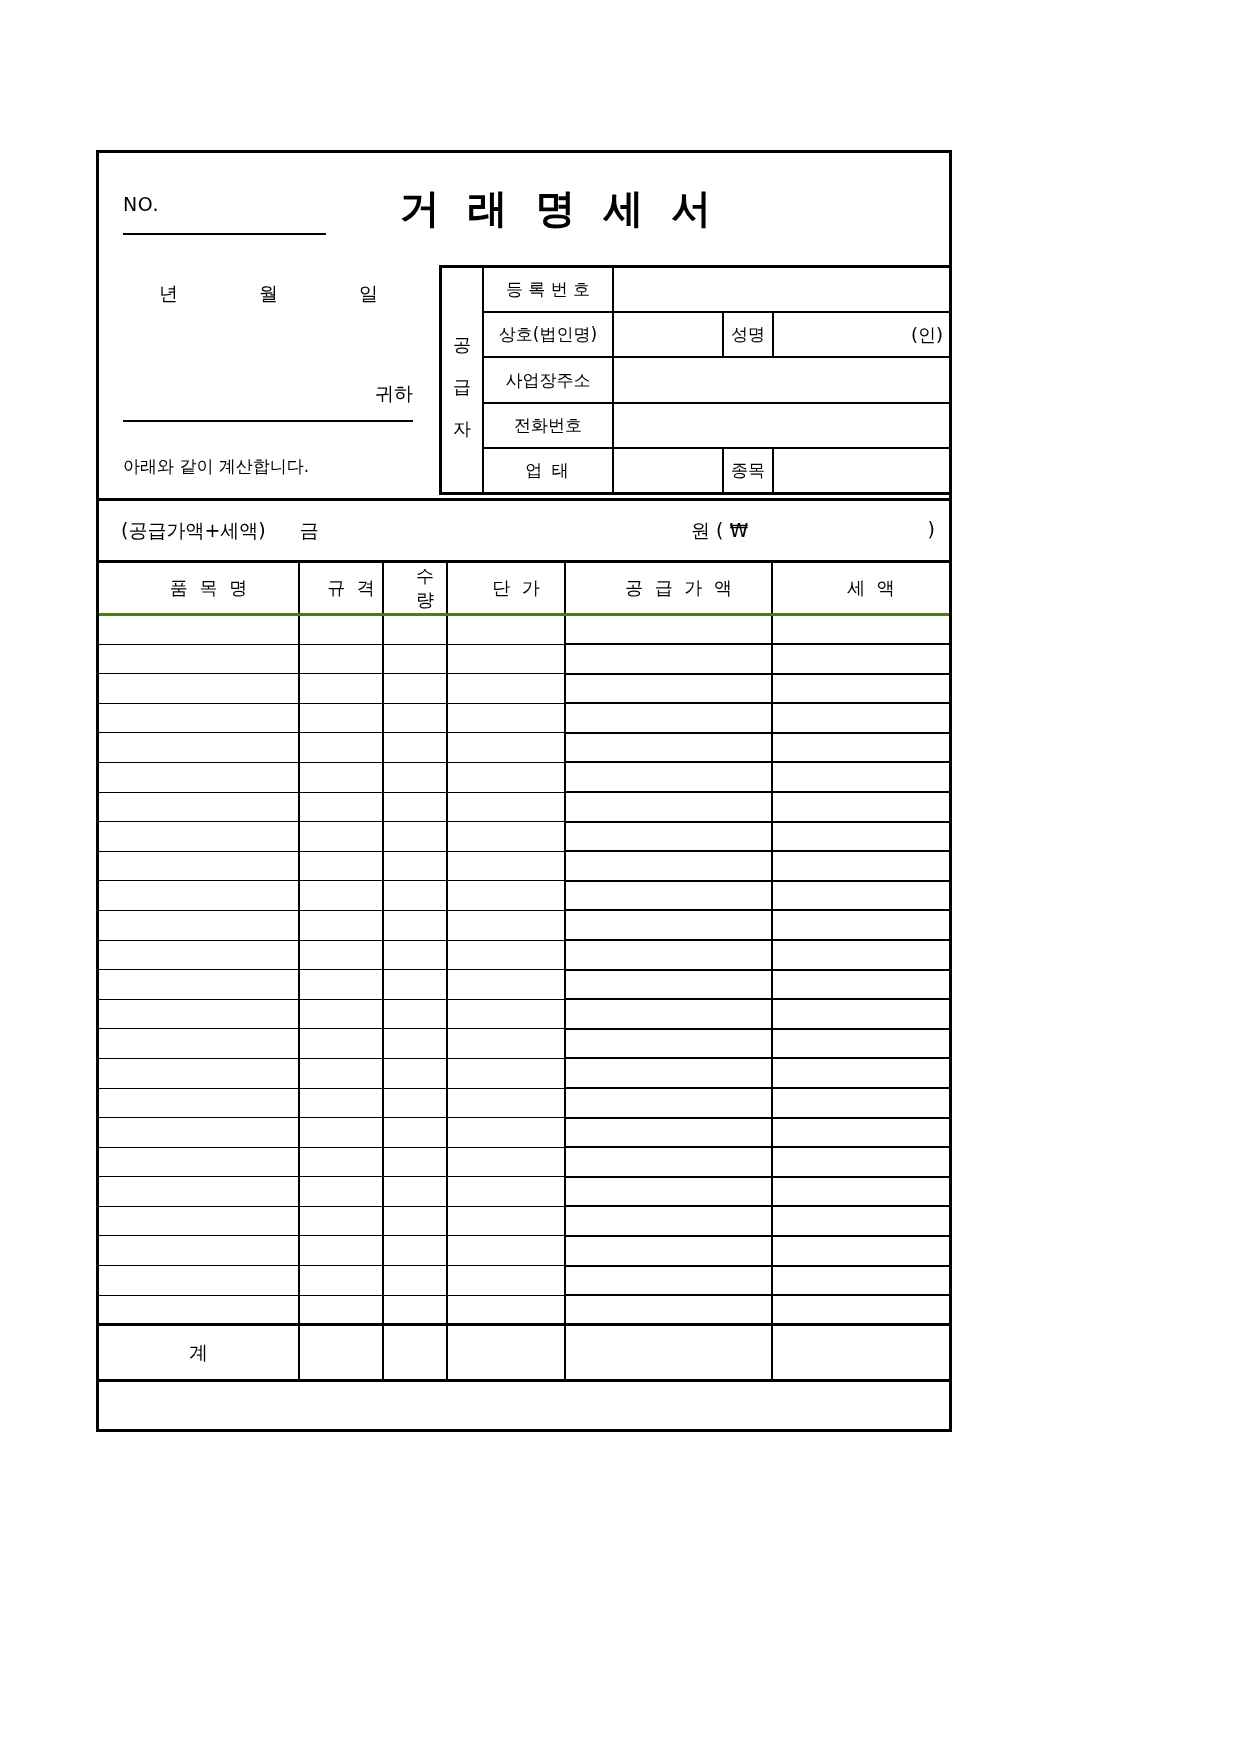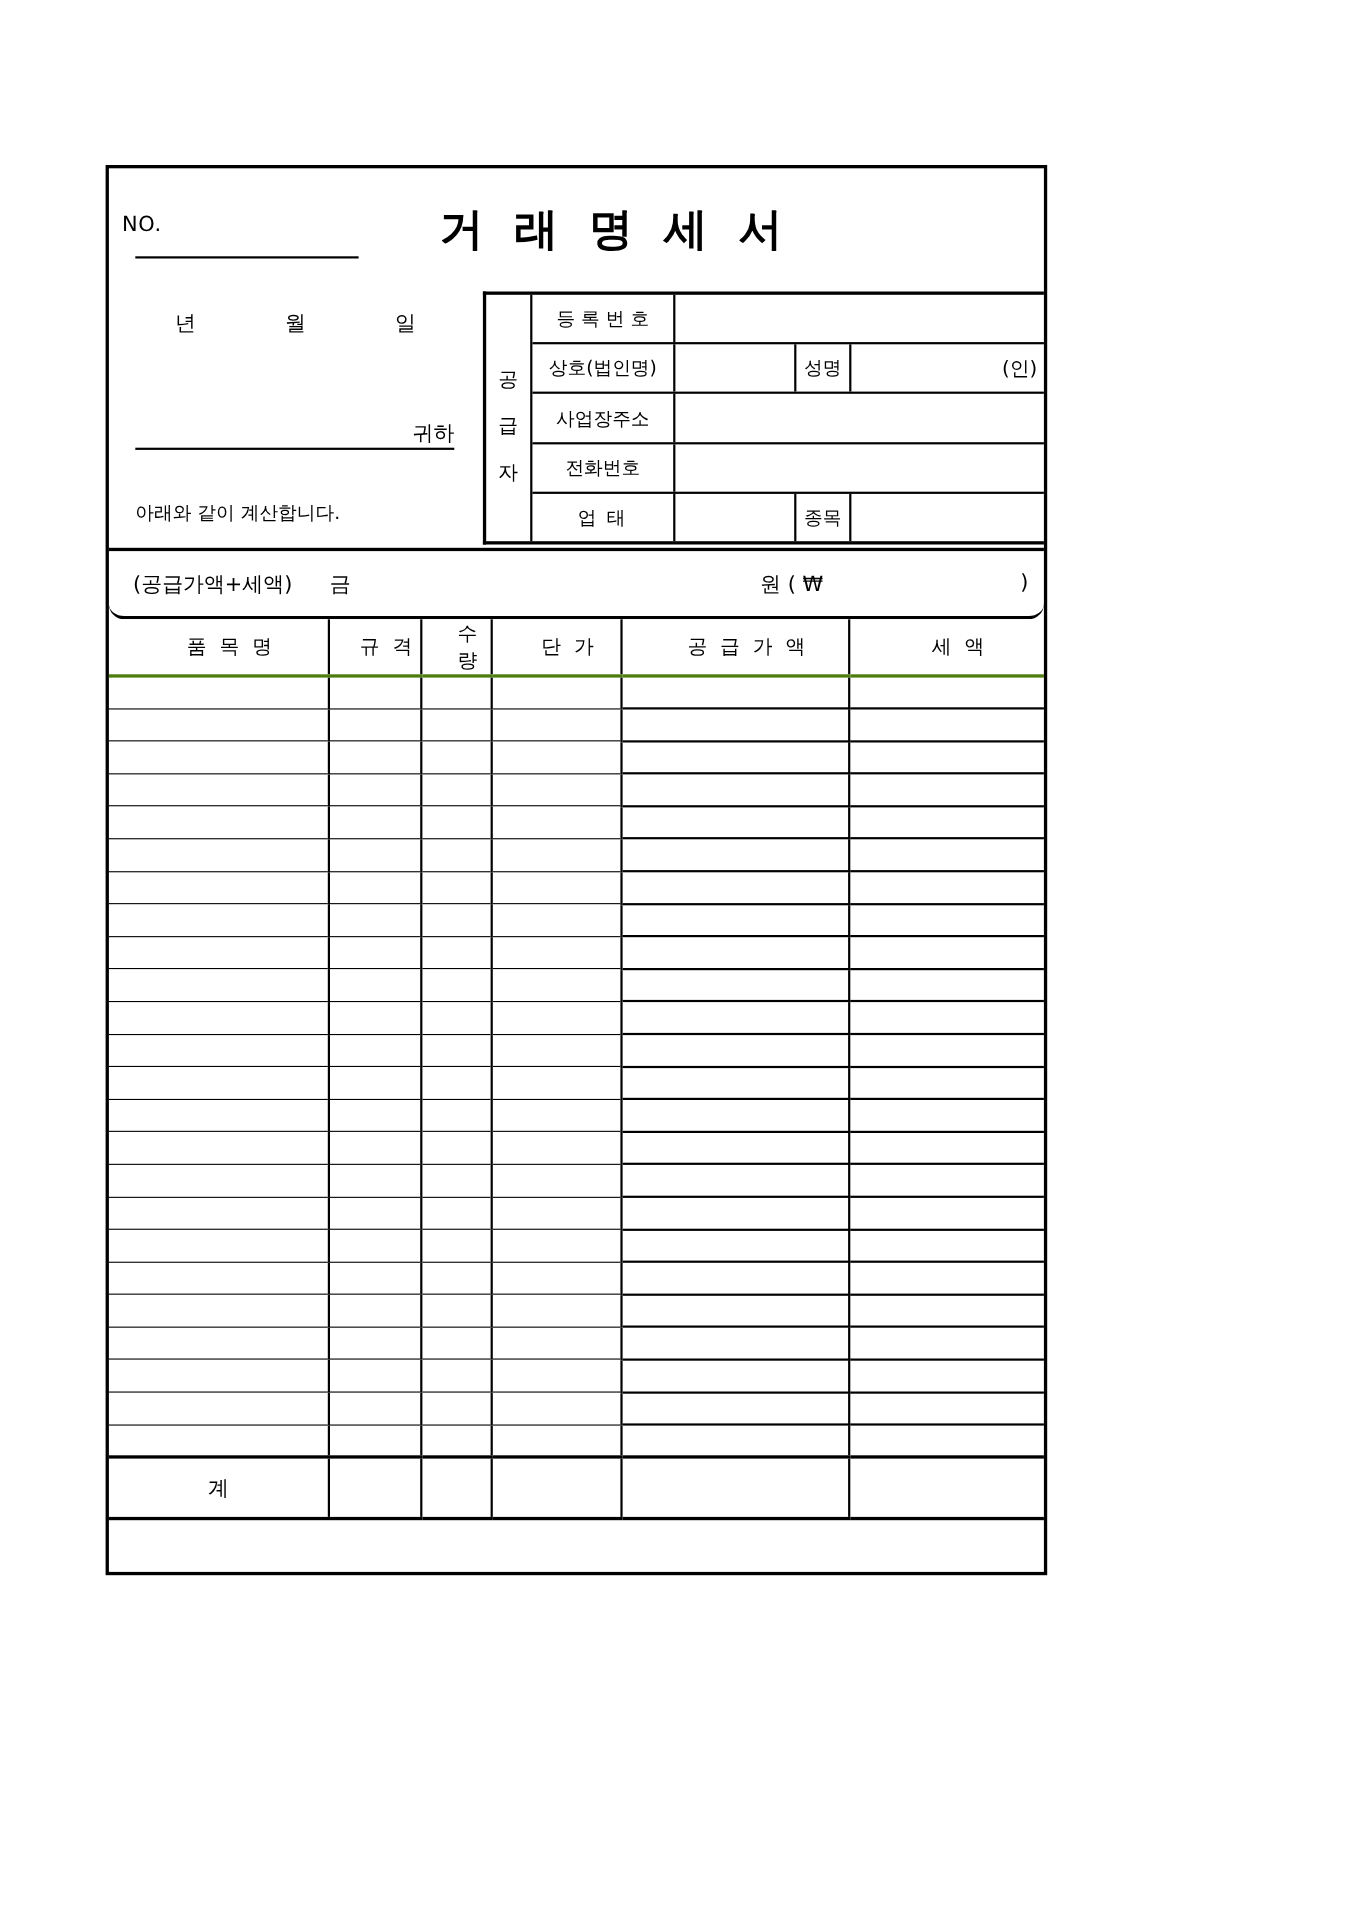--- a/index.html
+++ b/index.html
@@ -27,21 +27,21 @@
 
   
   #header-region {
     position: relative;
     height: 348px;
     border-bottom: 3px solid #000;
   }
 
   #no-label {
     position: absolute;
-    left: 12px; top: 40px;
+    left: 24px; top: 40px;
     font-size: 19px;
     letter-spacing: 0.5px;
   }
   #no-rule {
     position: absolute;
     left: 24px; top: 80px;
     width: 203px; height: 0;
     border-bottom: 2.5px solid #000;
   }
 
@@ -64,21 +64,21 @@
     justify-content: space-between;
   }
   #date-line span { letter-spacing: 1px; }
 
   #recipient-row {
     position: absolute;
     left: 24px; top: 228px;
     width: 290px;
     text-align: right;
     font-size: 19px;
-    padding-bottom: 0;
+    padding-bottom: 13px;
     border-bottom: 2.5px solid #000;
   }
 
   #calc-note {
     position: absolute;
     left: 24px; top: 302px;
     font-size: 17px;
   }
 
   
@@ -143,21 +143,20 @@
   }
 
   
   #amount-row {
     position: relative;
     height: 62px;
     border-bottom: 3px solid #000;
     display: flex;
     align-items: center;
     font-size: 19px;
-    border-radius: 14px;
   }
   #amount-left {
     position: absolute;
     left: 22px;
     display: flex;
     gap: 34px;
   }
   #amount-right {
     position: absolute;
     left: 592px;

